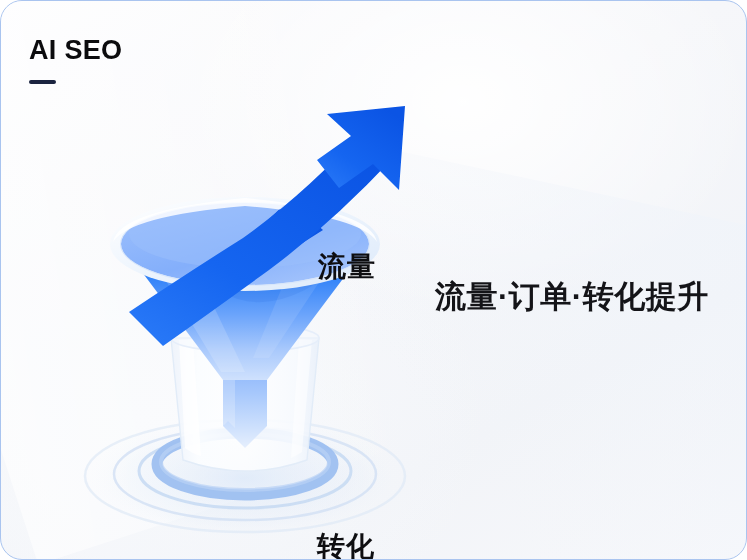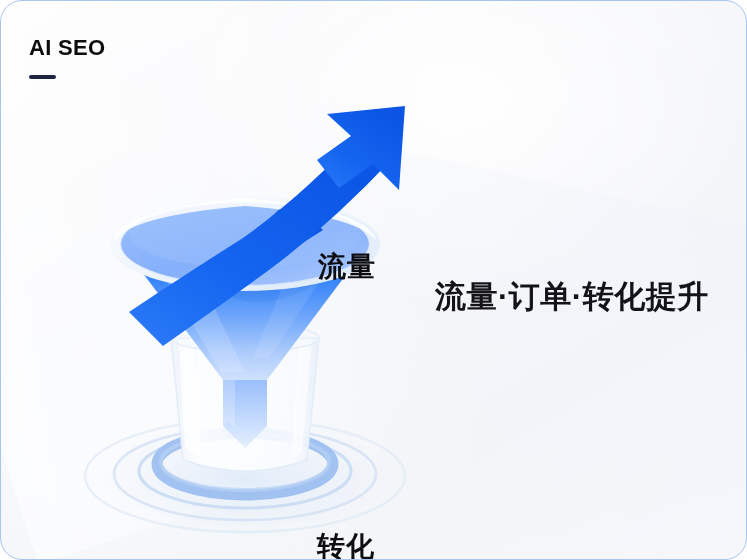--- a/index.html
+++ b/index.html
@@ -48,21 +48,21 @@
   }
 
   
   #title-block {
     position: absolute;
     left: 28px;
     top: 36px;
   }
   #page-title {
     margin: 0;
-    font-size: 22px;
+    font-size: 27px;
     font-weight: bold;
     letter-spacing: 0.3px;
     color: #0c0c0e;
     line-height: 1;
     white-space: nowrap;
   }
   #title-underline {
     margin-top: 16px;
     width: 27px;
     height: 4px;

